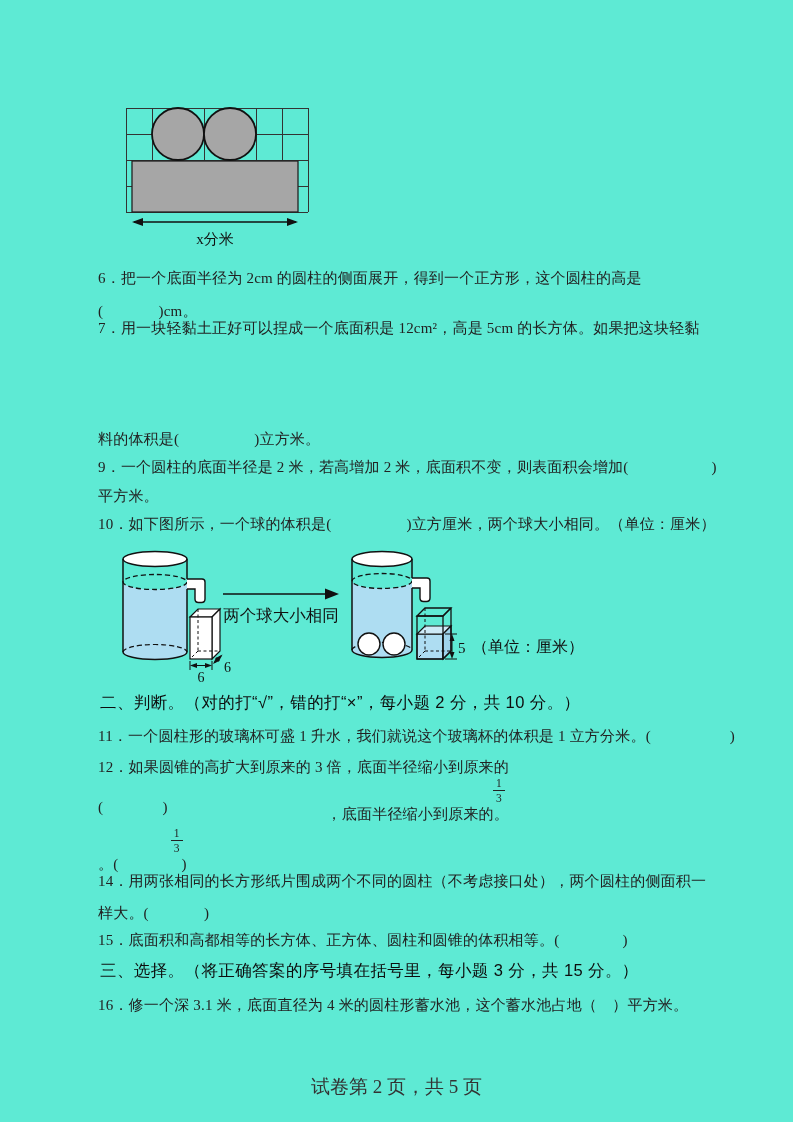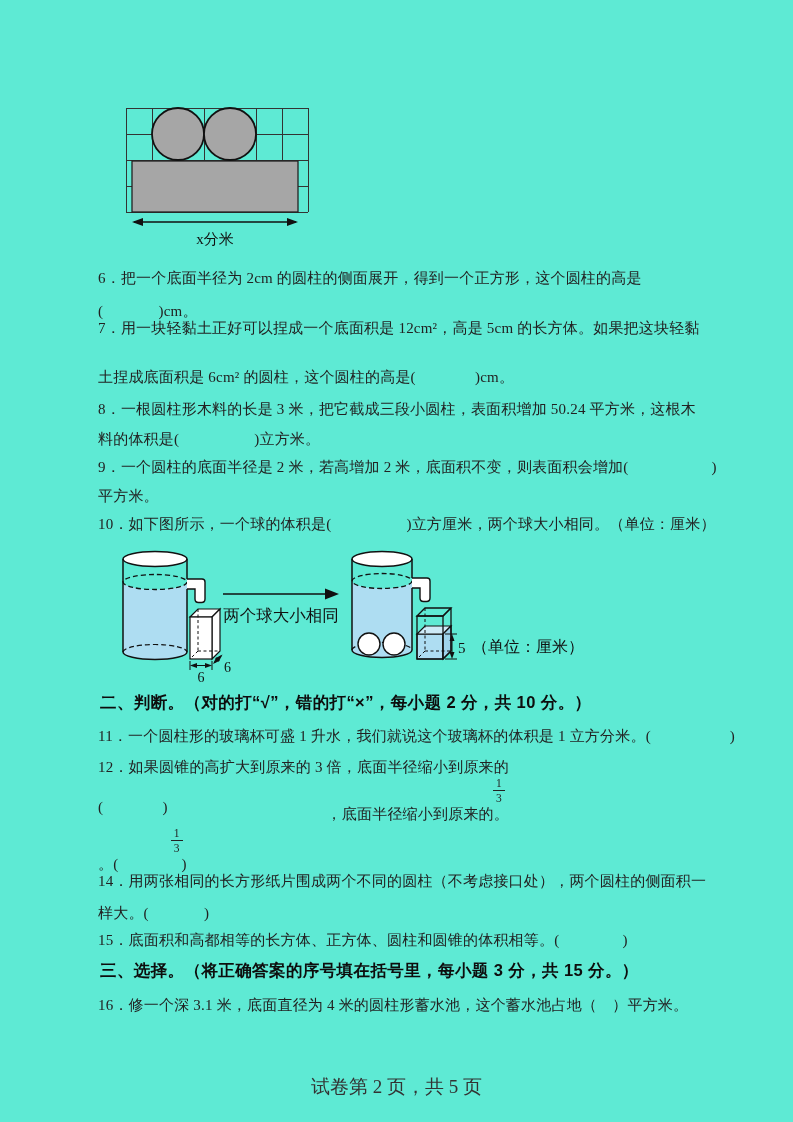--- a/index.html
+++ b/index.html
@@ -6,21 +6,21 @@
   .page{position:relative;width:793px;height:1122px;background:#5eead4;overflow:hidden;
         font-family:"Liberation Serif","DejaVu Serif",serif;color:#222;}
   .line{position:absolute;left:98px;font-size:15px;letter-spacing:0.2px;white-space:pre;line-height:20px;}
   .frac-line{display:flex;align-items:flex-end;height:36px;flex-direction:column;}
   .frac-line span{white-space:pre;}
   .frac{display:inline-flex;flex-direction:column;align-items:center;line-height:1.05;
         font-size:11.5px;margin:0 4px;}
   .frac .num{border-bottom:1.2px solid #222;padding:0 3px 1px;}
   .frac .den{padding-top:1px;}
   .heading{position:absolute;left:100px;font-family:"Liberation Sans","DejaVu Sans",sans-serif;
-           font-weight:700;font-size:16.5px;letter-spacing:0.4px;color:#0d0d0d;white-space:pre;}
+           font-weight:400;font-size:16.5px;letter-spacing:0.4px;color:#0d0d0d;white-space:pre;}
   .footer{position:absolute;left:0;width:100%;text-align:center;font-size:19px;color:#333;}
   svg.fig{position:absolute;}
   svg text{font-family:"Liberation Serif","DejaVu Serif",serif;fill:#111;}
 </style>
 </head>
 <body>
 
 <div class="page">
 
   <svg class="fig" style="left:124px;top:106px;" width="190" height="142" viewBox="0 0 190 142">
@@ -46,22 +46,20 @@
       <line x1="10" y1="116" x2="172" y2="116"></line>
     </g>
     <polygon points="8,116 19,112 19,120" fill="#111"></polygon>
     <polygon points="174,116 163,112 163,120" fill="#111"></polygon>
     <text x="91" y="138" font-size="15" text-anchor="middle">x分米</text>
   </svg>
 
   <div class="line" style="top:268px">6．把一个底面半径为 2cm 的圆柱的侧面展开，得到一个正方形，这个圆柱的高是</div>
   <div class="line" style="top:301px">(              )cm。</div>
   <div class="line" style="top:318px">7．用一块轻黏土正好可以捏成一个底面积是 12cm²，高是 5cm 的长方体。如果把这块轻黏</div>
-  <div class="line" style="top:367px">土捏成底面积是 6cm² 的圆柱，这个圆柱的高是(               )cm。</div>
-  <div class="line" style="top:399px">8．一根圆柱形木料的长是 3 米，把它截成三段小圆柱，表面积增加 50.24 平方米，这根木</div>
   <div class="line" style="top:429px">料的体积是(                   )立方米。</div>
   <div class="line" style="top:457px">9．一个圆柱的底面半径是 2 米，若高增加 2 米，底面积不变，则表面积会增加(                     )</div>
   <div class="line" style="top:486px">平方米。</div>
   <div class="line" style="top:514px">10．如下图所示，一个球的体积是(                   )立方厘米，两个球大小相同。（单位：厘米）</div>
 
   <svg class="fig" style="left:118px;top:542px;" width="485" height="142" viewBox="0 0 485 142">
 
     <g>
       <path fill="#aeddf2" d="M5,40 C5,44.1 19.3,47.5 37,47.5 C54.7,47.5 69,44.1 69,40 L69,110 C69,114.1 54.7,117.5 37,117.5 C19.3,117.5 5,114.1 5,110 Z"></path>
       <ellipse cx="37" cy="40" rx="32" ry="7.5" fill="none" stroke="#111" stroke-width="1.3" stroke-dasharray="5,3"></ellipse>

